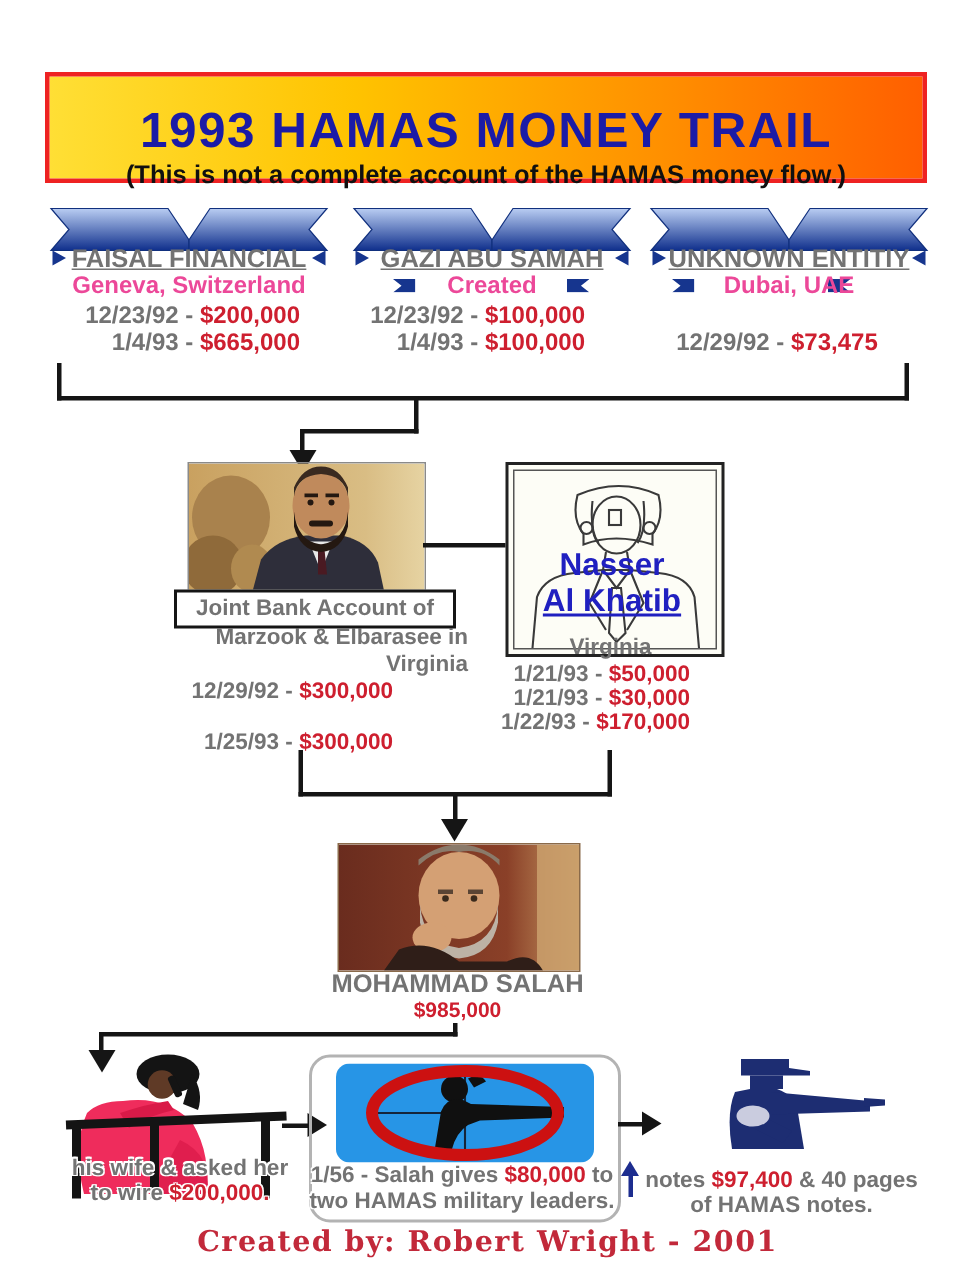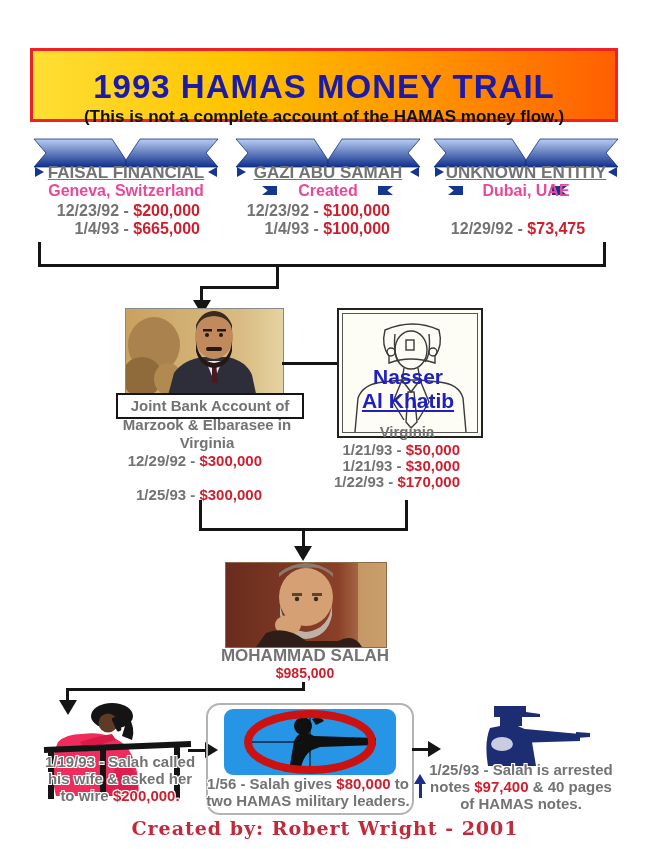--- a/index.html
+++ b/index.html
@@ -40,21 +40,21 @@
   .tx15{font-size:15px;}
   .sketchbox{position:absolute;left:337px;top:308px;width:142px;height:126px;background:#fdfdf6;
      border:2px solid #222;}
   .sketchbox .inner{position:absolute;left:3px;top:3px;right:3px;bottom:3px;border:1px solid #555;}
   #joint-label-box{position:absolute;left:116px;top:393px;width:184px;height:22px;background:#fff;
      border:2px solid #151515;text-align:center;font-size:15px;line-height:21px;z-index:4;}
   #event-military-outline{position:absolute;left:206px;top:703px;width:204px;height:108px;
      border:2px solid #b3b3b3;border-radius:14px;}
   #footer{position:absolute;left:0;top:817px;width:650px;text-align:center;
      font-family:"DejaVu Serif",serif;font-size:19px;font-weight:600;color:#c2293a;letter-spacing:1px;}
-  .z3{z-index:3;}
+  .z3{z-index:3;text-align:right;}
 </style>
 </head>
 <body>
 
 <div id="page">
 
   <div id="title-banner">
     <div class="t1">1993 HAMAS MONEY TRAIL</div>
     <div class="t2">(This is not a complete account of the HAMAS money flow.)</div>
   </div>
@@ -231,21 +231,20 @@
     <circle cx="68" cy="21" r="9.5" fill="#5f3a26"></circle>
     <rect x="74" y="15" width="5" height="15" rx="2" fill="#141414" transform="rotate(-24 76 22)"></rect>
     <path d="M40,40 Q58,34 72,32 L76,38 Q58,42 46,50 Z" fill="#d91a48"></path>
     <g stroke="#141414" stroke-width="6">
       <line x1="4" y1="48" x2="151" y2="42"></line>
       <line x1="11" y1="46" x2="11" y2="97"></line>
       <line x1="63" y1="46" x2="63" y2="97"></line>
       <line x1="137" y1="42" x2="137" y2="97"></line>
     </g>
   </svg>
-  <div class="txt c navy tx15 halo" style="left:36px;top:754px;width:168px;z-index:5">1/19/93 - Salah called</div>
   <div class="txt c navy tx15 halo" style="left:36px;top:771px;width:168px;z-index:5">his wife &amp; asked her</div>
   <div class="txt c tx15 halo" style="left:36px;top:788px;width:168px;z-index:5"><span class="navy">to wire </span><span class="red">$200,000.</span></div>
 
   <div class="line" style="left:188px;top:749px;width:18px;height:3px"></div>
   <div class="ah-right" style="left:205px;top:742px"></div>
 
   <div id="event-military-outline"></div>
   <svg class="abs" style="left:224px;top:709px" width="172" height="66" viewBox="0 0 172 66">
     <rect width="172" height="66" rx="9" fill="#2795e6"></rect>
     <line x1="86" y1="2" x2="86" y2="64" stroke="#15253a" stroke-width="1.4"></line>
@@ -267,21 +266,20 @@
     <g fill="#1d2d72">
       <path d="M42,8 L74,8 L74,14 L88,16 L88,19 L42,19 Z"></path>
       <path d="M48,19 L70,19 L70,28 L48,28 Z"></path>
       <path d="M38,30 Q32,44 36,68 L84,68 L80,44 Q78,32 66,28 L48,28 Z"></path>
       <path d="M62,30 L128,36 L128,43 L62,45 Z"></path>
       <path d="M124,34 L138,35 L138,39 L124,40 Z"></path>
       <path d="M52,44 L76,56 L70,64 L46,52 Z"></path>
     </g>
     <ellipse cx="50" cy="46" rx="11" ry="7" fill="#e9e9f2" opacity="0.85"></ellipse>
   </svg>
-  <div class="txt c navy tx15 halo" style="left:425px;top:762px;width:192px;z-index:5">1/25/93 - Salah is arrested</div>
   <div class="txt c tx15 halo" style="left:425px;top:779px;width:192px;z-index:5"><span class="navy">notes </span><span class="red">$97,400</span><span class="navy"> &amp; 40 pages</span></div>
   <div class="txt c navy tx15 halo" style="left:425px;top:796px;width:192px;z-index:5">of HAMAS notes.</div>
 
   <div class="navyline" style="left:419px;top:783px;width:3px;height:15px"></div>
   <div class="ah-up" style="left:414px;top:774px"></div>
 
   <div id="footer">Created by: Robert Wright - 2001</div>
 
 </div>
 

